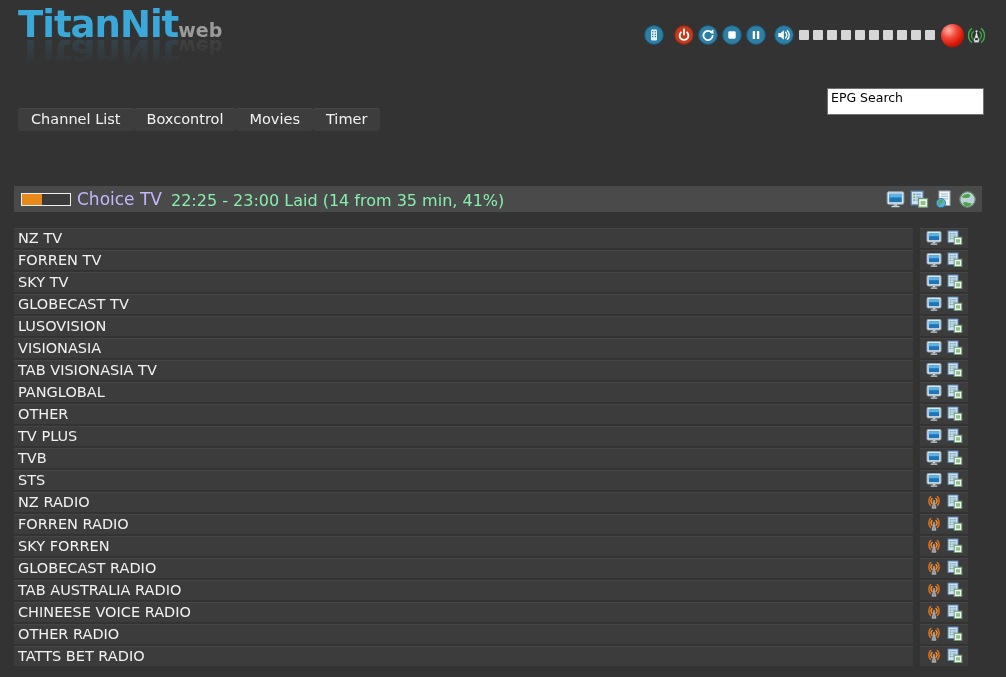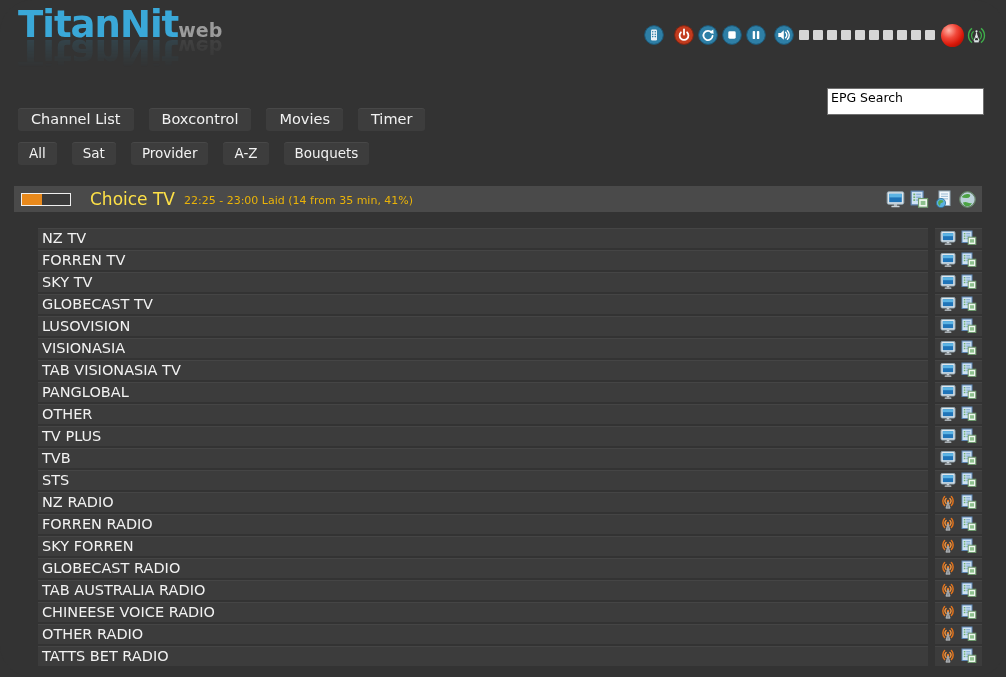--- a/index.html
+++ b/index.html
@@ -21,40 +21,40 @@
   .sp10{width:10px;} .sp4{width:4px;} .sp8{width:8px;} .sp6{width:6px;} .sp2{width:2px;}
   .vol-bars{display:flex;align-items:center;gap:4px;margin-left:5px;}
   .vol-seg{width:10px;height:10px;background:#d6d6d6;border-radius:1px;display:inline-block;cursor:pointer;}
   .rec-ball{width:23px;height:23px;border-radius:50%;
     background:radial-gradient(circle at 34% 28%, #ffb3a6 0%, #f1483a 35%, #d81708 65%, #7e0c03 100%);}
   
   .search-box{position:absolute;left:827px;top:88px;width:152px;height:17px;
     background:#fff;border:1px solid #6f6f6f;font-size:12.5px;color:#000;
     padding:0 0 8px 3px;font-family:"DejaVu Sans","Liberation Sans",sans-serif;}
   
-  .btn-row{position:absolute;left:18px;display:flex;gap:15px;}
+  .btn-row{position:absolute;left:18px;display:flex;}
   .nav-row{top:108px;}
   .filter-row{top:142px;}
   .ui-btn{background:#3d3d3d;color:#f2f2f2;border:0;border-radius:3px;cursor:pointer;
     box-shadow:inset 0 1px 0 rgba(255,255,255,0.06);
     font-family:"DejaVu Sans","Liberation Sans",sans-serif;white-space:nowrap;}
   .nav-row .ui-btn{font-size:14.5px;padding:3px 13px 4px;}
   .filter-row .ui-btn{font-size:13.5px;padding:3px 11px 4px;}
   
   .nowbar{position:absolute;left:14px;top:186px;width:968px;height:26px;background:#4a4a4a;
     display:flex;align-items:center;}
   .progress{margin-left:7px;width:48px;height:11px;border:1px solid #efefef;background:#3a3a3a;flex:none;}
   .progress-fill{height:100%;}
-  .now-title{margin-left:19px;font-size:17px;color:#fde047;white-space:nowrap;}
-  .now-epg{margin-left:9px;font-size:11px;color:#eab308;white-space:nowrap;padding-top:2px;}
+  .now-title{margin-left:6px;font-size:17px;color:#c4b5fd;white-space:nowrap;}
+  .now-epg{margin-left:9px;font-size:16px;color:#86efac;white-space:nowrap;padding-top:2px;}
   .now-icons{margin-left:auto;margin-right:5px;display:flex;align-items:center;gap:5px;}
   .nic{width:19px;height:19px;display:inline-block;cursor:pointer;}
   
   .channel-list{position:absolute;left:14px;top:228px;width:968px;}
-  .ch-row{display:flex;height:20px;margin-bottom:2px;margin-left:24px;}
+  .ch-row{display:flex;height:20px;margin-bottom:2px;}
   .ch-name{width:895px;background:#3c3c3c;box-shadow:inset 0 1px 0 rgba(255,255,255,0.05);
     color:#f2f2f2;font-size:14.5px;line-height:20px;padding-left:4px;cursor:pointer;
     white-space:nowrap;overflow:hidden;}
   .ch-icons{margin-left:7px;width:48px;background:#3c3c3c;box-shadow:inset 0 1px 0 rgba(255,255,255,0.05);
     display:flex;align-items:center;justify-content:center;gap:5px;}
   .ric{width:16px;height:16px;display:inline-block;cursor:pointer;}
   .ric svg,.nic svg{display:block;}
 </style>
 </head>
 <body>
@@ -152,27 +152,20 @@
 
   <input class="search-box" type="text" value="EPG Search" style="">
 
   <div class="btn-row nav-row">
     <button class="ui-btn">Channel List</button>
     <button class="ui-btn">Boxcontrol</button>
     <button class="ui-btn">Movies</button>
     <button class="ui-btn">Timer</button>
   </div>
 
-  <div class="btn-row filter-row">
-    <button class="ui-btn">All</button>
-    <button class="ui-btn">Sat</button>
-    <button class="ui-btn">Provider</button>
-    <button class="ui-btn">A-Z</button>
-    <button class="ui-btn">Bouquets</button>
-  </div>
 
   <div class="nowbar">
     <div class="progress">
       <div id="progress-fill" class="progress-fill" style="width: 41%; background: rgb(232, 137, 28);"></div>
     </div>
     <span class="now-title">Choice TV</span>
     <span class="now-epg">22:25 - 23:00 Laid (14 from 35 min, 41%)</span>
     <span class="now-icons">
       <span class="nic">
         <svg width="19" height="19" viewBox="0 0 19 19">

